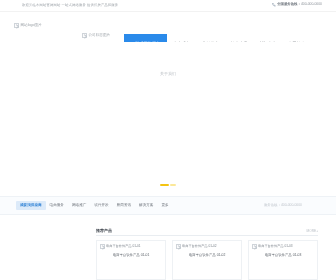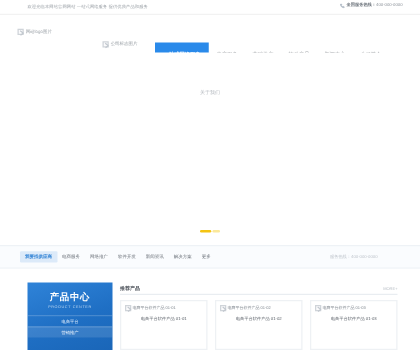--- a/index.html
+++ b/index.html
@@ -258,28 +258,20 @@
       <div class="cat-item">软件开发</div>
       <div class="cat-item">新闻资讯</div>
       <div class="cat-item">解决方案</div>
       <div class="cat-item">更多</div>
     </div>
     <div class="cat-right">服务热线：400-000-0000</div>
   </div>
 
   <div class="prodsec">
 
-    <aside class="prod-panel">
-      <div class="prod-panel-title">产品中心</div>
-      <div class="prod-panel-sub">PRODUCT CENTER</div>
-      <div class="prod-panel-list">
-        <div class="prod-panel-li">电商平台</div>
-        <div class="prod-panel-li sel">营销推广</div>
-      </div>
-    </aside>
 
     <div class="prod-main">
       <div class="prod-head">
         <span class="prod-head-title">推荐产品</span>
         <span class="prod-head-more">MORE+</span>
       </div>
 
       <div class="prod-grid">
 
         <div class="prod-card">

